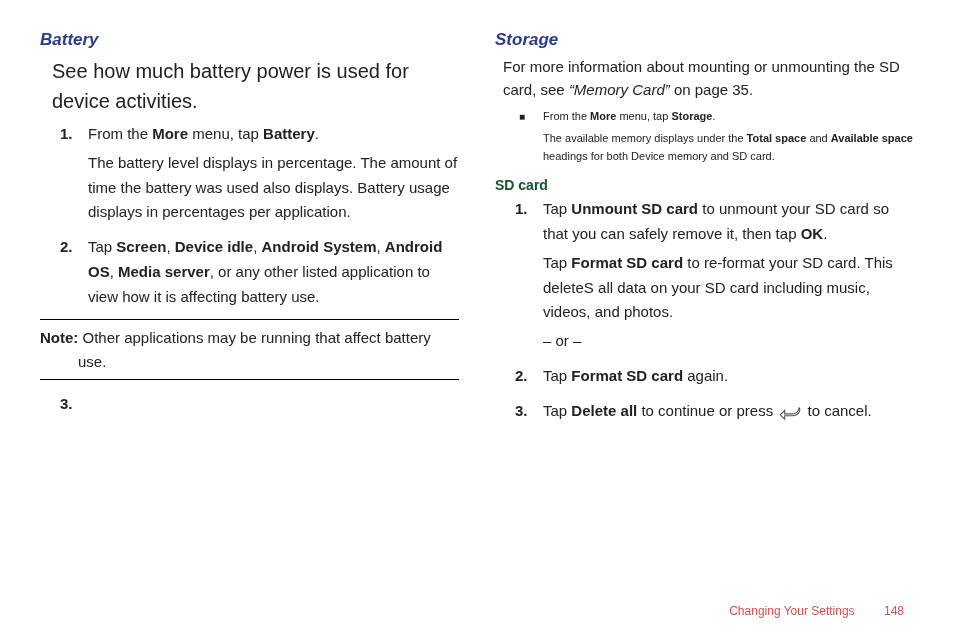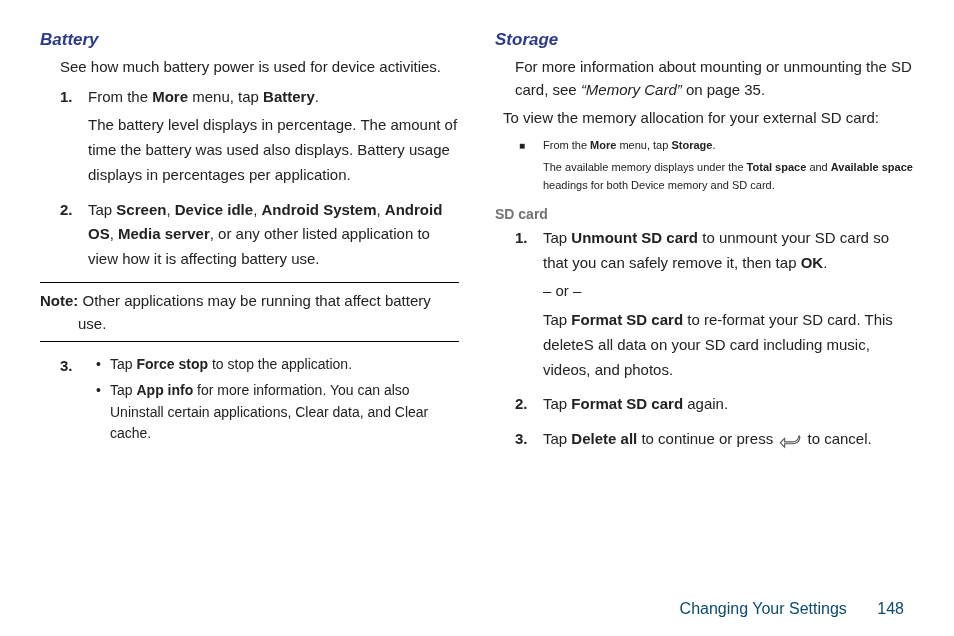--- a/index.html
+++ b/index.html
@@ -21,31 +21,31 @@
       min-width: 0;
     }
     h3.section {
       color: #2a3b8e;
       font-weight: bold;
       font-style: italic;
       font-size: 17px;
       margin-bottom: 6px;
     }
     h4.subsection {
-      color: #737373;
+      color: #14532d;
       font-weight: bold;
       font-size: 14px;
       margin-top: 12px;
       margin-bottom: 4px;
     }
     .intro {
-      font-size: 15px;
+      font-size: 20px;
       line-height: 1.5;
       margin-bottom: 6px;
-      margin-left: 20px;
+      margin-left: 12px;
     }
     .intro2 {
       font-size: 15px;
       line-height: 1.5;
       margin-bottom: 6px;
     }
     ol.numlist {
       list-style: none;
       padding-left: 48px;
     }
@@ -117,22 +117,22 @@
       font-weight: bold;
     }
     .note-body {
       padding-left: 38px;
       text-indent: -38px;
     }
     .footer {
       position: absolute;
       bottom: 18px;
       right: 50px;
-      font-size: 16px;
-      color: #0c4a6e;
+      font-size: 12px;
+      color: #ef4444;
     }
     .footer .pagenum {
       margin-left: 26px;
     }
     .back-icon {
       display: inline-block;
       width: 22px;
       height: 16px;
       vertical-align: middle;
       position: relative;
@@ -169,62 +169,53 @@
 
     <div class="note-box">
       <div class="note-body">
         <span class="note-label">Note: </span><span>Other applications may be running that affect battery use.</span>
       </div>
     </div>
 
     <ol class="numlist">
       <li>
         <span class="num">3.</span>
-        <ul class="bullets">
-          <li>
-            <span>Tap </span><span class="b">Force stop</span><span> to stop the application.</span>
-          </li>
-          <li>
-            <span>Tap </span><span class="b">App info</span><span> for more information. You can also Uninstall certain applications, Clear data, and Clear cache.</span>
-          </li>
-        </ul>
       </li>
     </ol>
   </div>
 
   <div class="col">
     <h3 class="section">Storage</h3>
-    <p class="intro2" style="margin-left:20px">
+    <p class="intro2" style="margin-left:8px">
       <span>For more information about mounting or unmounting the SD card, see </span><span class="i">“Memory Card”</span><span> on page 35.</span>
     </p>
-    <p class="intro2" style="margin-left:8px">To view the memory allocation for your external SD card:</p>
 
     <ul class="sqlist">
       <li>
         <span class="body">
           <span>From the </span><span class="b">More</span><span> menu, tap </span><span class="b">Storage</span><span>.</span>
         </span>
         <span class="cont" style="display:block;margin-top:4px">
           <span>The available memory displays under the </span><span class="b">Total space</span><span> and </span><span class="b">Available space</span><span> headings for both Device memory and SD card.</span>
         </span>
       </li>
     </ul>
 
     <h4 class="subsection">SD card</h4>
 
     <ol class="numlist">
       <li>
         <span class="num">1.</span>
         <span class="body">
           <span>Tap </span><span class="b">Unmount SD card</span><span> to unmount your SD card so that you can safely remove it, then tap </span><span class="b">OK</span><span>.</span>
         </span>
-        <span class="cont">– or –</span>
         <span class="cont">
           <span>Tap </span><span class="b">Format SD card</span><span> to re-format your SD card. This deleteS all data on your SD card including music, videos, and photos.</span>
         </span>
+        <span class="cont">– or –</span>
       </li>
       <li>
         <span class="num">2.</span>
         <span class="body">
           <span>Tap </span><span class="b">Format SD card</span><span> again.</span>
         </span>
       </li>
       <li>
         <span class="num">3.</span>
         <span class="body">

